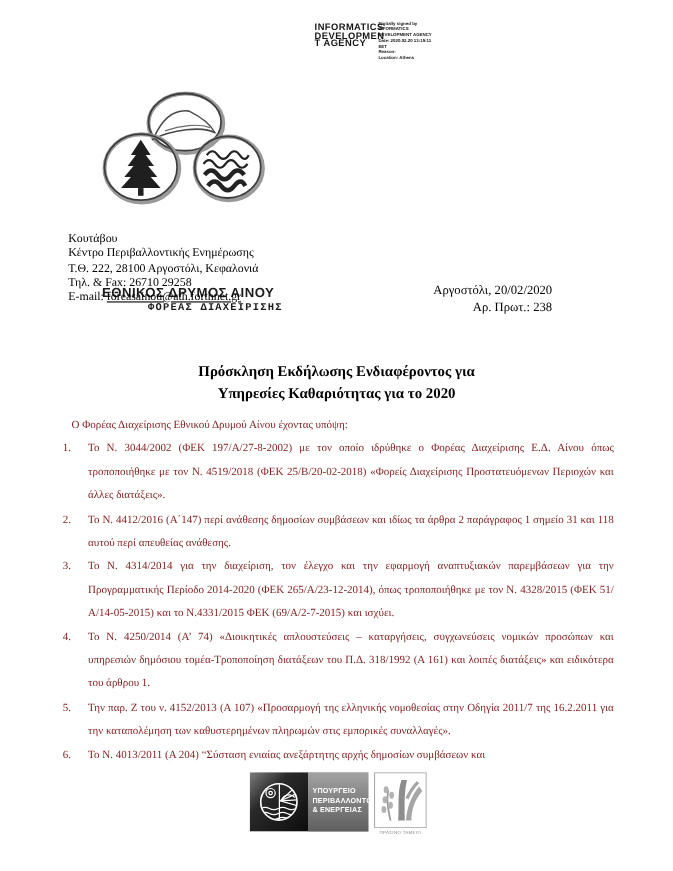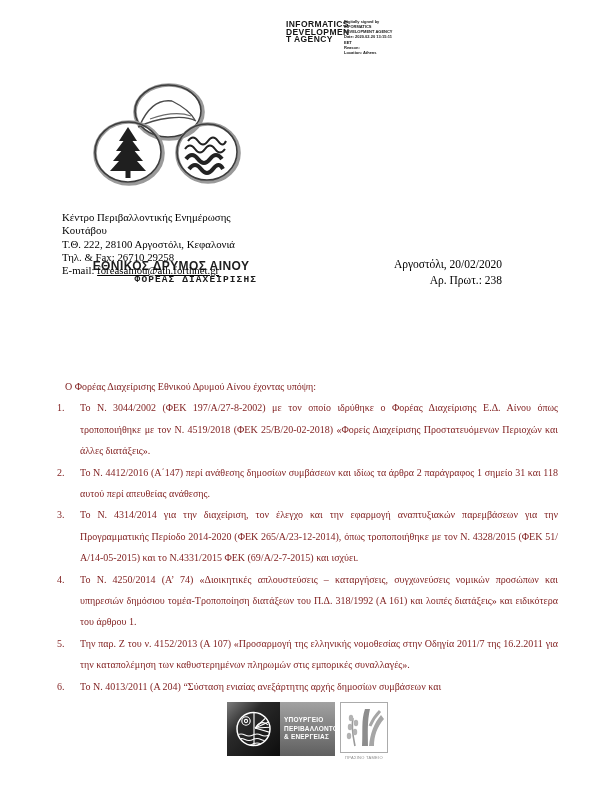--- a/index.html
+++ b/index.html
@@ -106,34 +106,38 @@
         <path d="M97 66 q5 -7 10 0 t10 0 t10 0 t10 0" fill="none" stroke="#222" stroke-width="2"></path>
         <path d="M98 76 q6 -8 12 0 t12 0 t12 0" fill="none" stroke="#222" stroke-width="4"></path>
         <path d="M101 86 q6 -8 12 0 t12 0 t10 0" fill="none" stroke="#222" stroke-width="4"></path>
       </g>
     </svg>
     <div class="org-title">ΕΘΝΙΚΟΣ ΔΡΥΜΟΣ ΑΙΝΟΥ</div>
     <div class="org-subtitle">ΦΟΡΕΑΣ ΔΙΑΧΕΙΡΙΣΗΣ</div>
   </div>
 
   <div class="contact">
+    <div>Κουτάβου</div>
     <div>Κέντρο Περιβαλλοντικής Ενημέρωσης</div>
-    <div>Κουτάβου</div>
     <div>Τ.Θ. 222, 28100 Αργοστόλι, Κεφαλονιά</div>
     <div>Τηλ. &amp; Fax: 26710 29258</div>
     <div>
       <span>E-mail: </span><span class="lnk">foreasainou@ath.forthnet.gr</span>
     </div>
   </div>
 
   <div class="dateblock">
     <div>Αργοστόλι, 20/02/2020</div>
     <div>Αρ. Πρωτ.: 238</div>
   </div>
 
+  <div class="doc-title">
+    <div>Πρόσκληση Εκδήλωσης Ενδιαφέροντος για</div>
+    <div>Υπηρεσίες Καθαριότητας για το 2020</div>
+  </div>
 
   <div class="body-text">
     <div class="intro">Ο Φορέας Διαχείρισης Εθνικού Δρυμού Αίνου έχοντας υπόψη:</div>
     <div class="li">
       <span class="num">1.</span>
       <span class="txt">Το Ν. 3044/2002 (ΦΕΚ 197/Α/27-8-2002) με τον οποίο ιδρύθηκε ο Φορέας Διαχείρισης Ε.Δ. Αίνου όπως τροποποιήθηκε με τον Ν. 4519/2018 (ΦΕΚ 25/Β/20-02-2018) «Φορείς Διαχείρισης Προστατευόμενων Περιοχών και άλλες διατάξεις».</span>
     </div>
     <div class="li">
       <span class="num">2.</span>
       <span class="txt">Το Ν. 4412/2016 (Α΄147) περί ανάθεσης δημοσίων συμβάσεων και ιδίως τα άρθρα 2 παράγραφος 1 σημείο 31 και 118 αυτού περί απευθείας ανάθεσης.</span>

